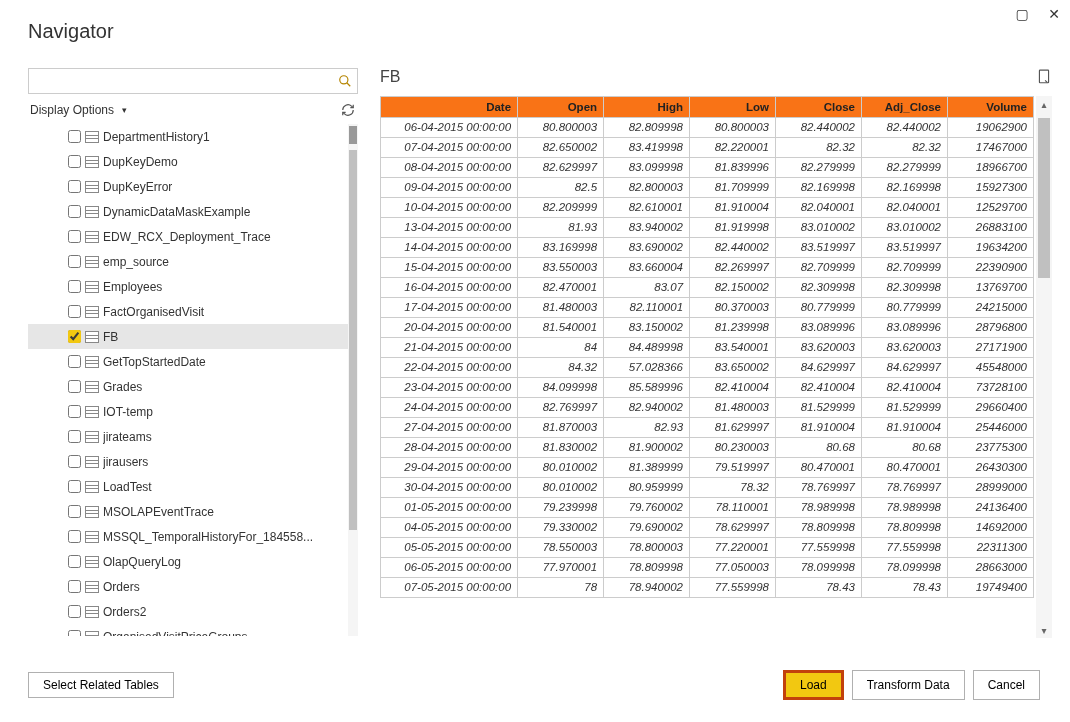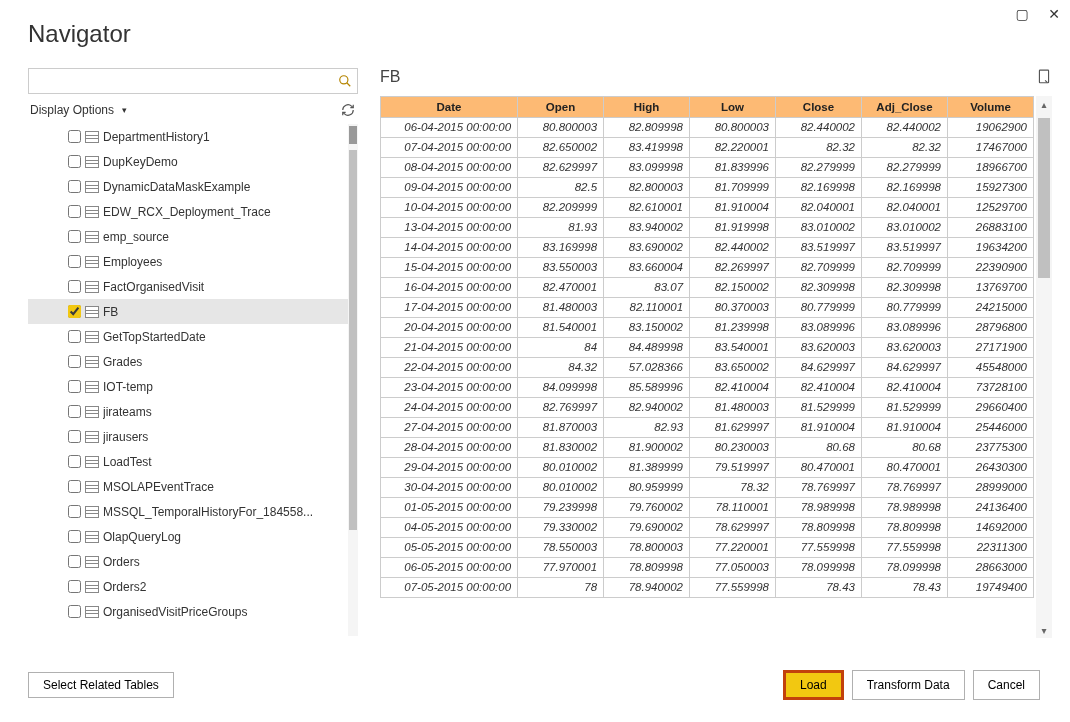--- a/index.html
+++ b/index.html
@@ -1,19 +1,19 @@
 <!DOCTYPE html>
 <html><head>
 <meta charset="utf-8">
 <style>
   * { box-sizing: border-box; margin: 0; padding: 0; }
   body { font-family: "Segoe UI", sans-serif; font-size: 12px; color: #333; background: #fff; width: 1070px; height: 722px; overflow: hidden; position: relative; }
   .titlebar { position: absolute; top: 0; right: 0; display: flex; gap: 0; }
   .titlebar .btn { width: 32px; height: 28px; display: flex; align-items: center; justify-content: center; font-size: 14px; color: #333; cursor: pointer; }
-  .navigator-title { position: absolute; left: 28px; top: 20px; font-size: 24px; font-weight: 300; color: #333; }
+  .navigator-title { position: absolute; left: 28px; top: 20px; font-size: 20px; font-weight: 300; color: #333; }
 
   .left-panel { position: absolute; left: 28px; top: 68px; width: 330px; }
   .search-row { display: flex; border: 1px solid #ccc; height: 26px; align-items: center; padding: 0 4px; }
   .search-row input { flex: 1; border: none; outline: none; font-size: 12px; padding: 0 4px; }
   .search-row .icon { width: 16px; height: 16px; color: #b58500; cursor: pointer; display:flex;align-items:center;justify-content:center;}
   .display-options-row { display: flex; justify-content: space-between; align-items: center; padding: 8px 2px 6px 2px; }
   .display-options { font-size: 12px; color: #333; cursor: pointer; display: flex; align-items: center; gap: 8px; }
   .refresh-ic { width: 16px; height: 16px; cursor: pointer; color:#555; display:flex;align-items:center;justify-content:center;}
 
   .tree-wrap { position: relative; height: 512px; border-right: 0; }
@@ -31,21 +31,21 @@
 
   .right-panel { position: absolute; left: 380px; top: 68px; right: 18px; }
   .table-title-row{ display:flex; justify-content:space-between; align-items:center; padding-bottom:10px;}
   .table-title { font-size: 16px; color: #444; }
   .preview-ic { width:16px; height:18px; color:#555;cursor:pointer; display:flex;align-items:center;justify-content:center;}
 
   .grid-wrap { position: relative; height: 542px; }
   .grid { position: absolute; left: 0; right: 18px; top: 0; border-top:1px solid #ccc; border-left:1px solid #ccc;}
   .grid table { border-collapse: collapse; width: 100%; table-layout: fixed; }
   .grid th, .grid td { border-right: 1px solid #ccc; border-bottom: 1px solid #ccc; padding: 3px 6px; font-size: 11.5px; height: 20px; }
-  .grid th { text-align: center; font-weight: 600; background: #fdba74; font-style: normal; color:#222; font-family:"Segoe UI Semibold","Segoe UI",sans-serif;}
+  .grid th { text-align: right; font-weight: 600; background: #f97316; font-style: normal; color:#222; font-family:"Segoe UI Semibold","Segoe UI",sans-serif;}
   .grid td { text-align: right; font-style: italic; color:#333;}
   .grid td.date { text-align: right; font-style: italic; }
   .grid-scroll { position:absolute; right:0; top:0; width:16px; height:100%; background:#f5f5f5;}
   .grid-scroll .arrow{position:absolute;left:0;right:0;height:16px;display:flex;align-items:center;justify-content:center;font-size:10px;color:#666;cursor:pointer;}
   .grid-scroll .arrow.up{top:0;}
   .grid-scroll .arrow.down{bottom:0;}
   .grid-scroll .thumb{position:absolute;top:22px;left:2px;right:2px;height:160px;background:#c0c0c0;}
 
   .footer { position: absolute; left: 28px; right: 30px; bottom: 22px; display: flex; justify-content: space-between; align-items: center; }
   .footer .left-btns, .footer .right-btns { display:flex; gap:8px;}
@@ -96,20 +96,25 @@
           <span class="lbl">DepartmentHistory1</span>
         </div>
         <div class="tree-item">
           <input type="checkbox" style="">
           <span class="tbl-ic"></span>
           <span class="lbl">DupKeyDemo</span>
         </div>
         <div class="tree-item">
           <input type="checkbox" style="">
           <span class="tbl-ic"></span>
+          <span class="lbl">DupKeyError</span>
+        </div>
+        <div class="tree-item">
+          <input type="checkbox" style="">
+          <span class="tbl-ic"></span>
           <span class="lbl">DynamicDataMaskExample</span>
         </div>
         <div class="tree-item">
           <input type="checkbox" style="">
           <span class="tbl-ic"></span>
           <span class="lbl">EDW_RCX_Deployment_Trace</span>
         </div>
         <div class="tree-item">
           <input type="checkbox" style="">
           <span class="tbl-ic"></span>

